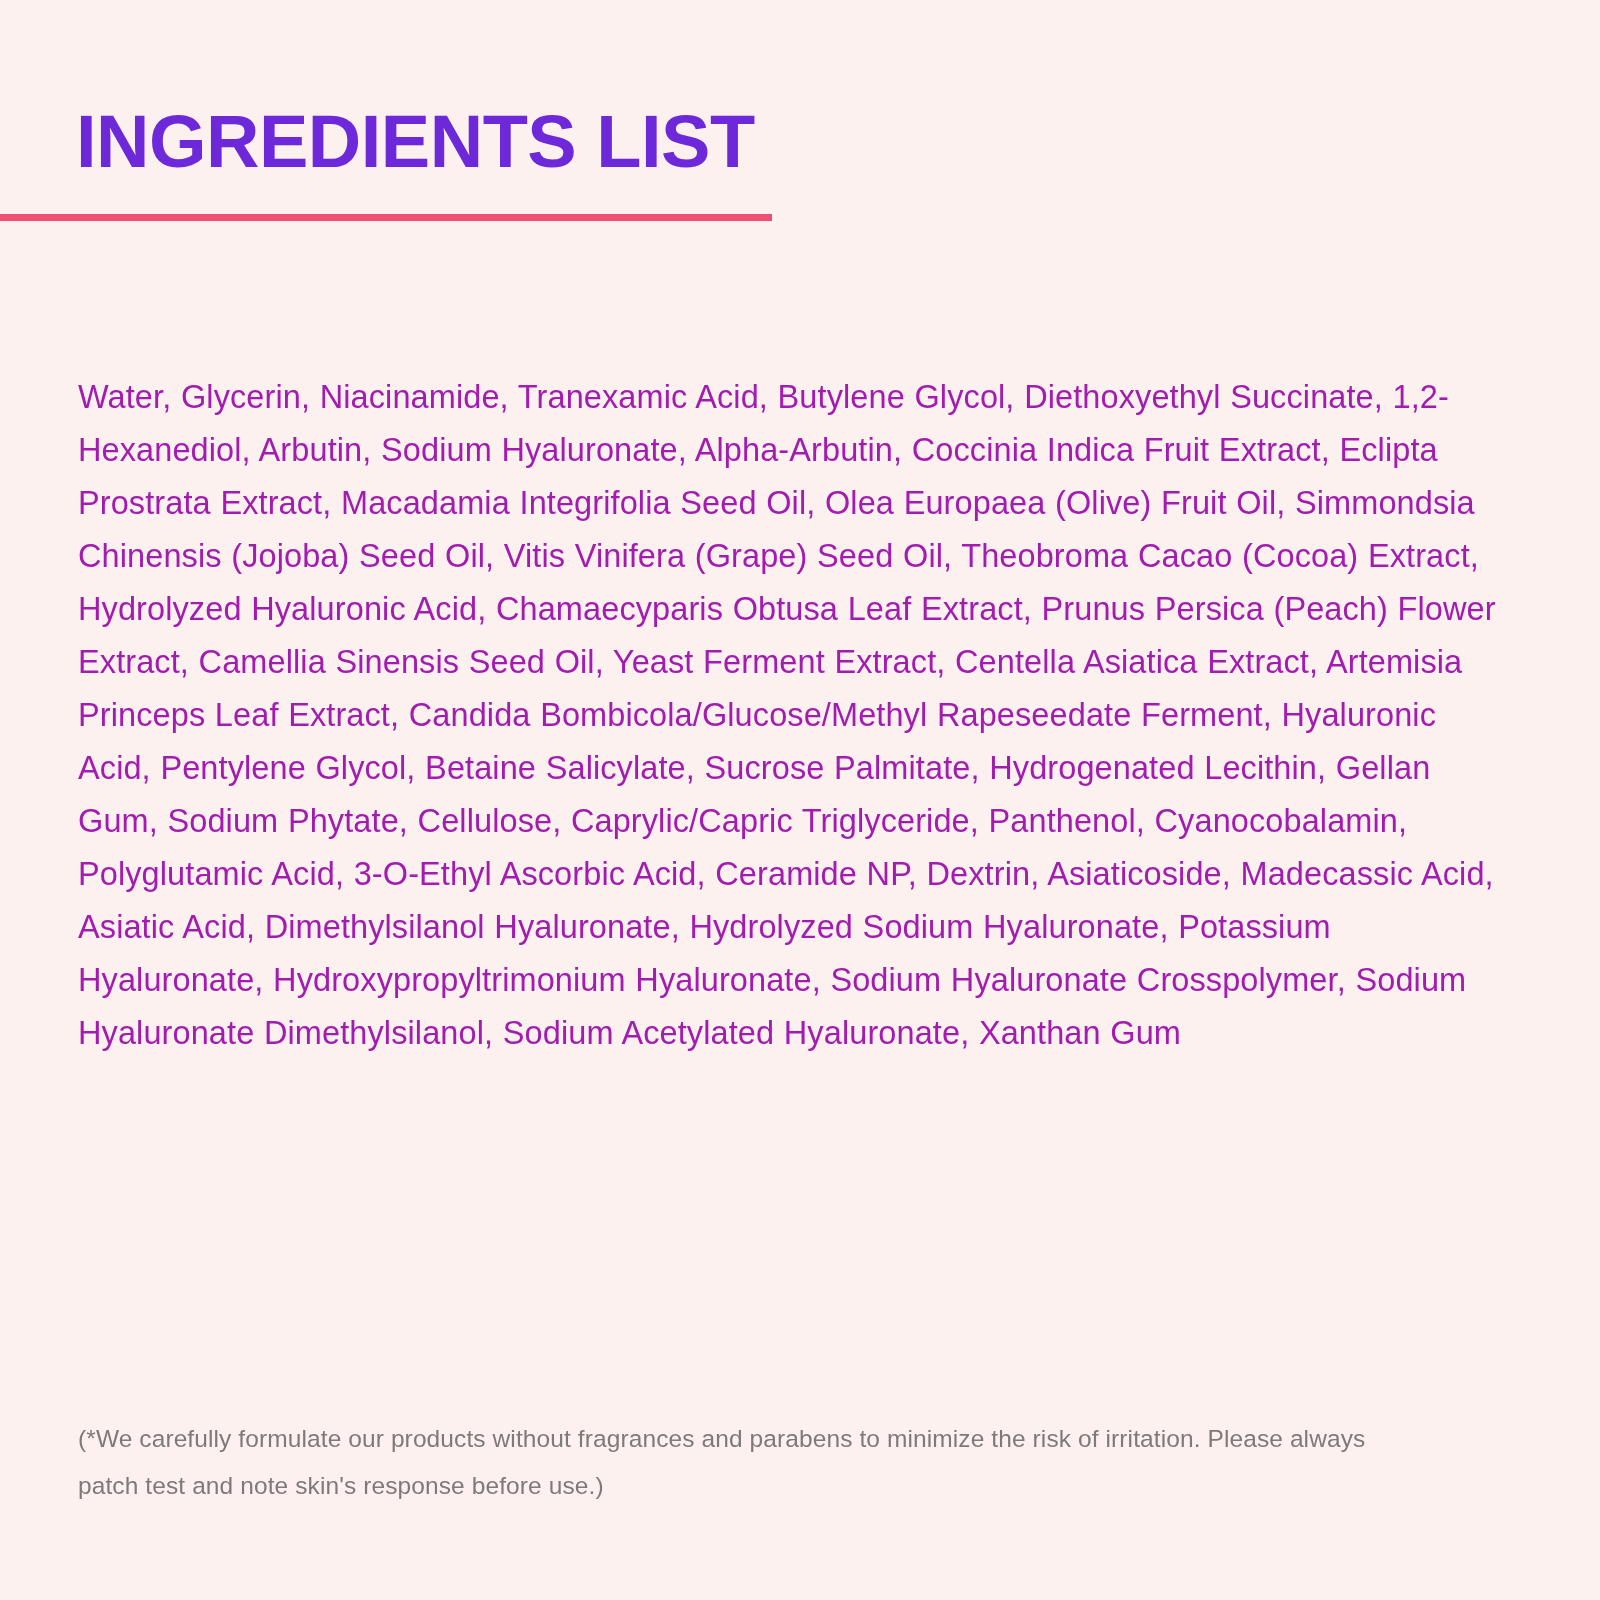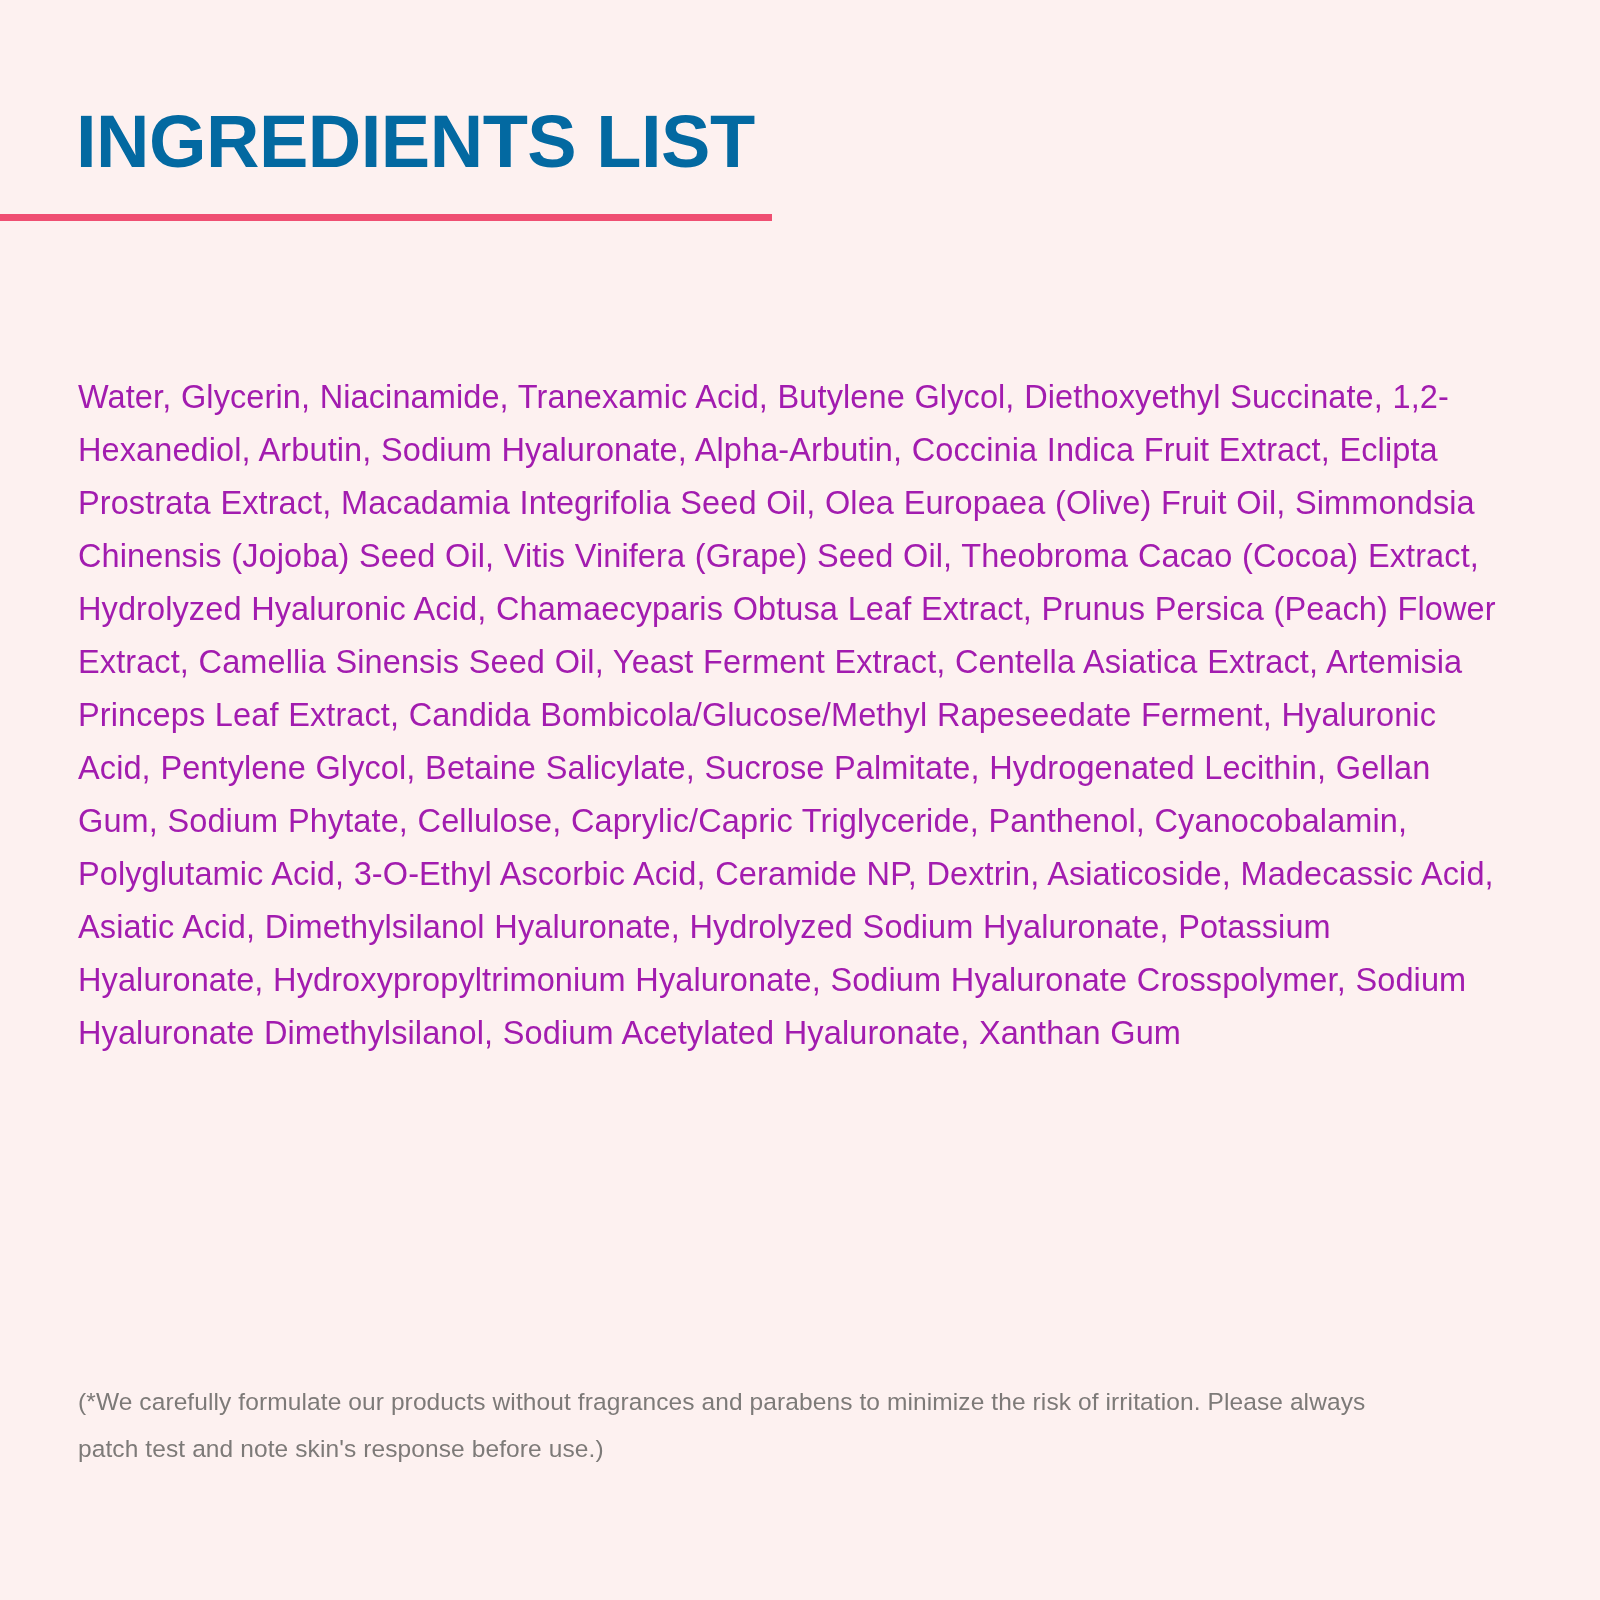--- a/index.html
+++ b/index.html
@@ -20,21 +20,21 @@
     box-sizing: border-box;
     padding: 0 80px;
   }
   .title {
     position: absolute;
     top: 105px;
     left: 76px;
     font-size: 74px;
     font-weight: bold;
     letter-spacing: -0.5px;
-    color: #0369a1;
+    color: #6d28d9;
     line-height: 1;
     margin: 0;
   }
   .title-rule {
     position: absolute;
     top: 214px;
     left: 0px;
     width: 772px;
     height: 7px;
     background: #ef4f72;
@@ -46,21 +46,21 @@
     width: 1428px;
     font-size: 32.5px;
     line-height: 53px;
     color: #a21caf;
     letter-spacing: 0.1px;
     text-align: left;
     word-spacing: 0.5px;
   }
   .footnote {
     position: absolute;
-    top: 1353px;
+    top: 1390px;
     left: 78px;
     width: 1300px;
     font-size: 24.5px;
     line-height: 47px;
     color: #7d7a78;
     letter-spacing: 0.1px;
   }
 </style>
 </head>
 <body>

